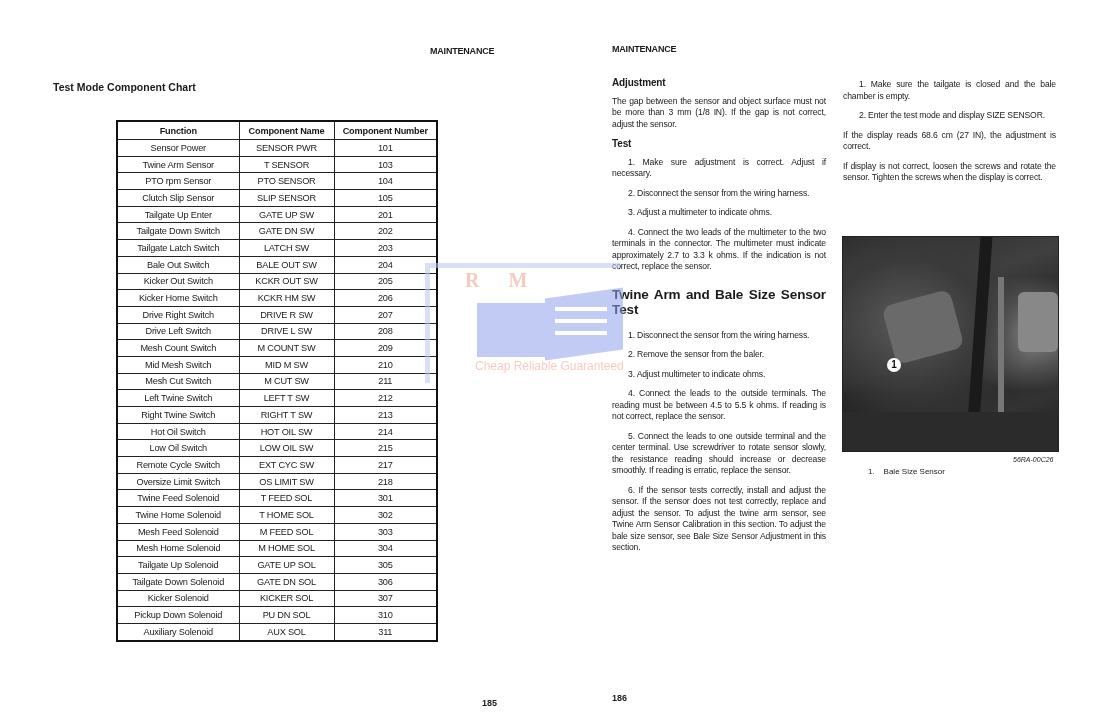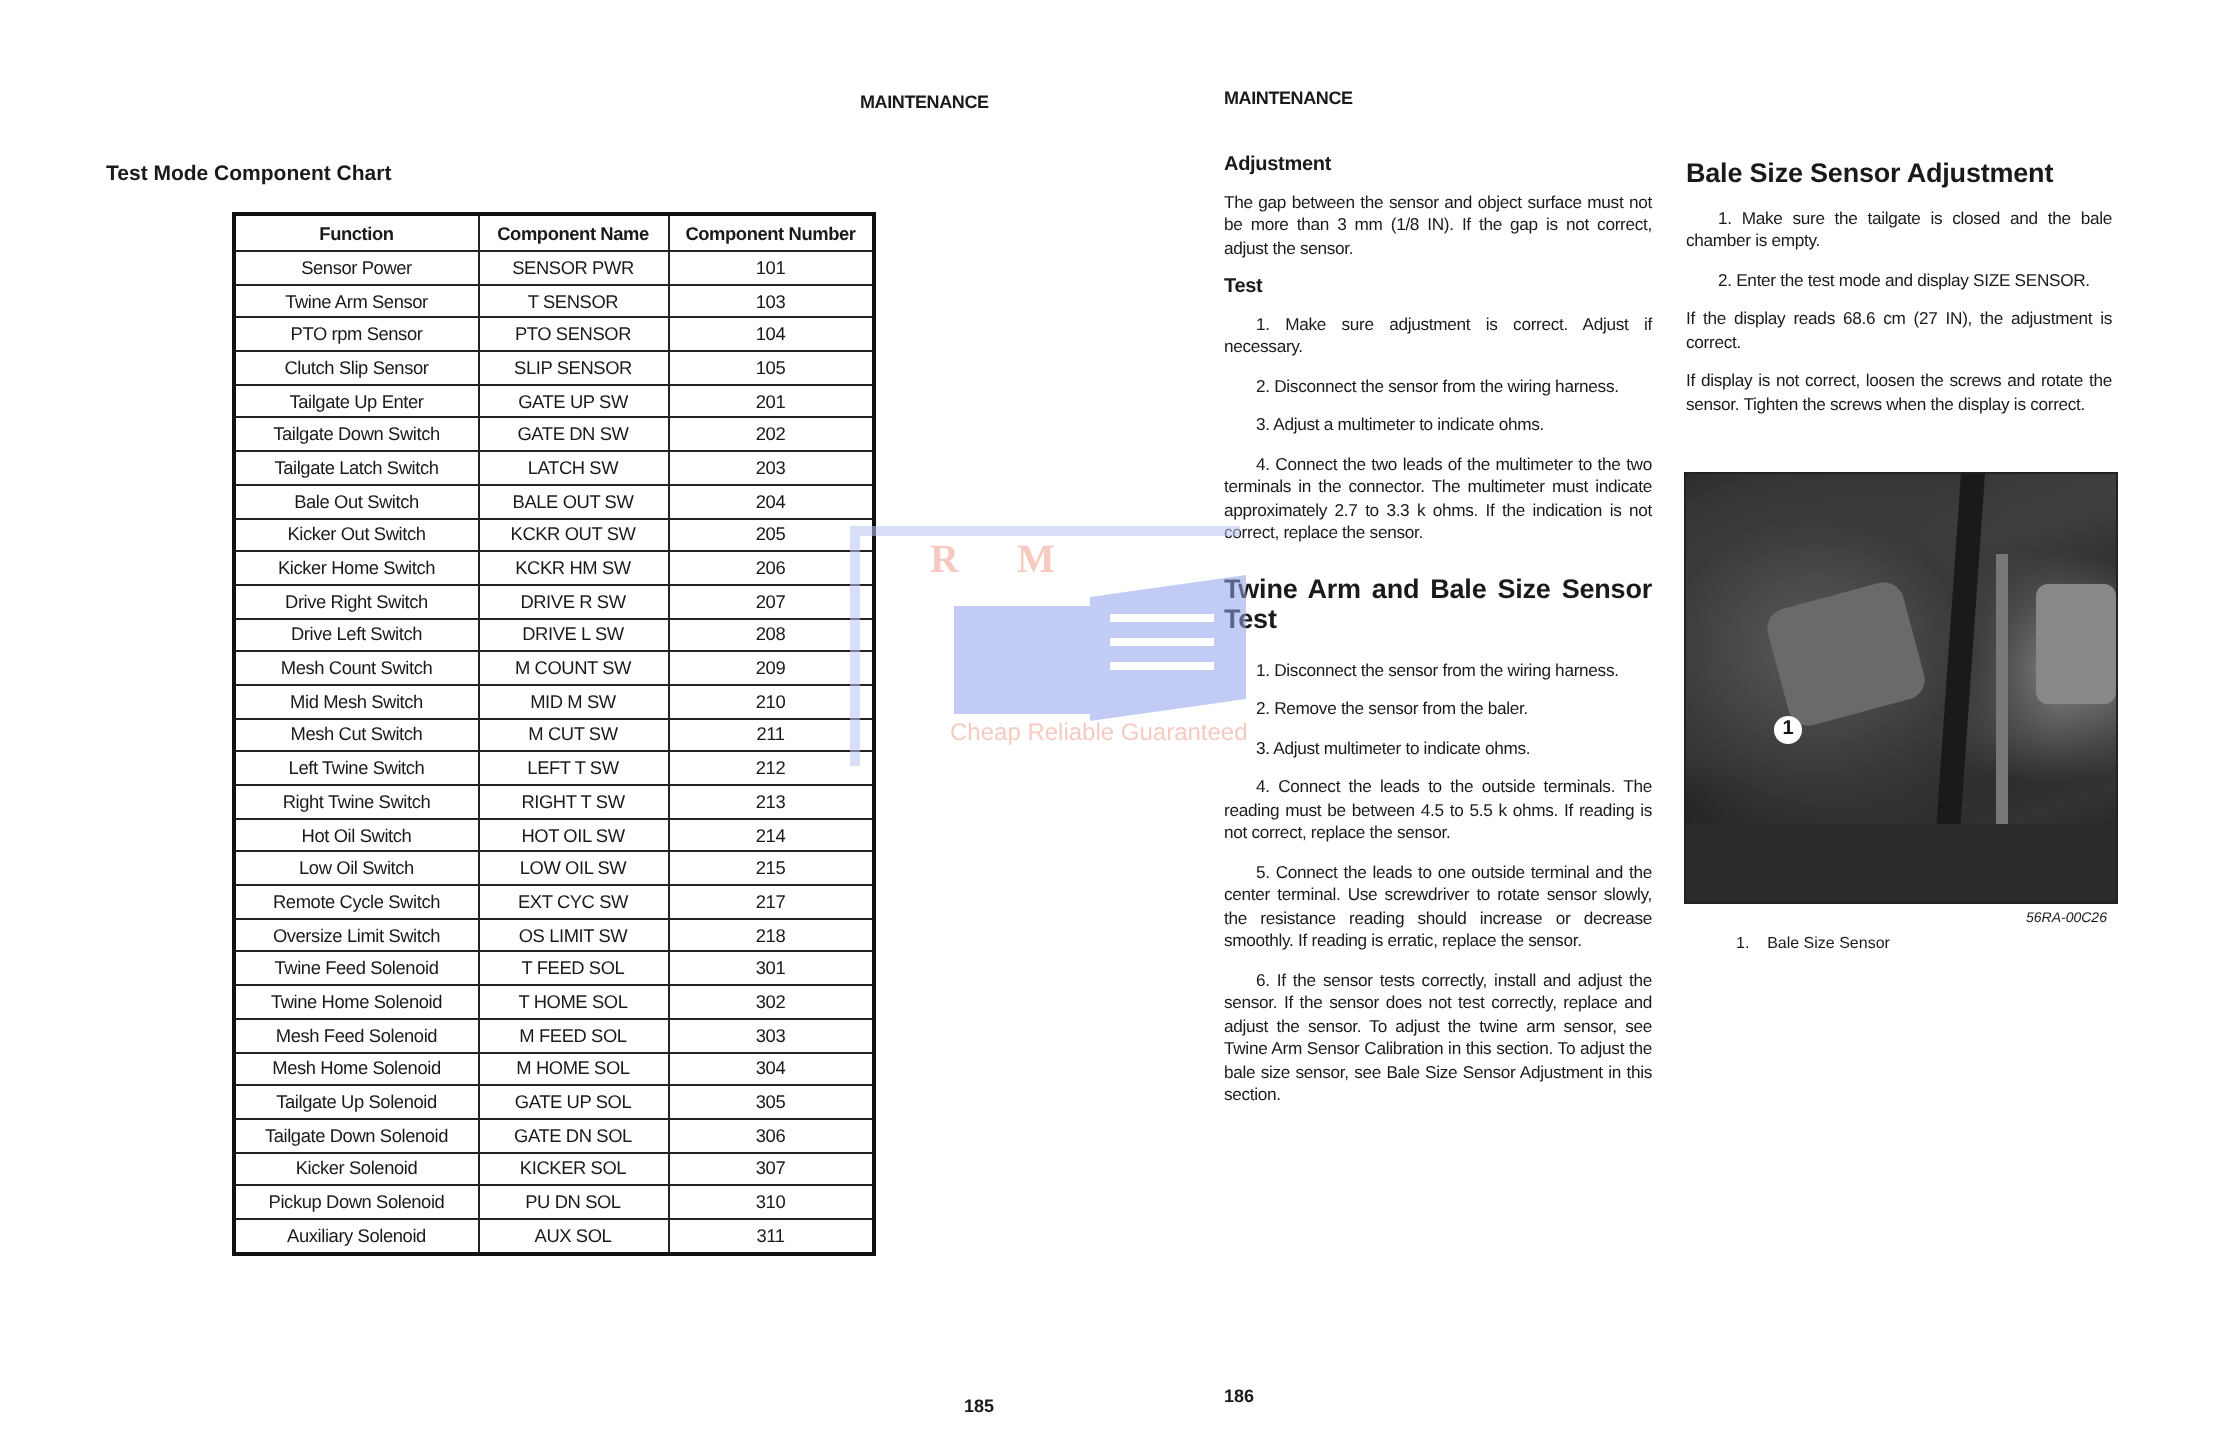--- a/index.html
+++ b/index.html
@@ -4,21 +4,21 @@
 <style>
   html, body { margin: 0; padding: 0; background: #ffffff; }
   body {
     width: 1112px; height: 726px; position: relative; overflow: hidden;
     font-family: "Liberation Sans", sans-serif; color: #1a1a1a;
   }
   .abs { position: absolute; }
   .running-head { font-weight: bold; font-size: 9px; letter-spacing: -0.2px; }
   .chart-title { font-weight: bold; font-size: 10.5px; }
   table.comp {
-    position: absolute; left: 116px; top: 106px; width: 320px;
+    position: absolute; left: 116px; top: 120px; width: 320px;
     border-collapse: collapse; border: 2px solid #111;
     font-size: 9.2px; table-layout: fixed;
   }
   table.comp th, table.comp td {
     border: 1px solid #222; text-align: center; padding: 0; height: 15.7px;
     white-space: nowrap; overflow: hidden; letter-spacing: -0.2px;
   }
   table.comp th { font-weight: bold; height: 17px; }
   table.comp col.c1 { width: 122px; }
   table.comp col.c2 { width: 95px; }
@@ -250,21 +250,20 @@
   <div class="h1" style="margin-bottom:12px;">Twine Arm and Bale Size Sensor Test</div>
   <p class="indent">1.  Disconnect the sensor from the wiring harness.</p>
   <p class="indent">2.  Remove the sensor from the baler.</p>
   <p class="indent">3.  Adjust multimeter to indicate ohms.</p>
   <p class="indent">4.  Connect the leads to the outside terminals. The reading must be between 4.5 to 5.5  k ohms. If reading is not correct, replace the sensor.</p>
   <p class="indent">5.  Connect the leads to one outside terminal and the center terminal. Use screwdriver to rotate sensor slowly, the resistance reading should increase or decrease smoothly. If reading is erratic, replace the sensor.</p>
   <p class="indent">6.  If the sensor tests correctly, install and adjust the sensor. If the sensor does not test correctly, replace and adjust the sensor. To adjust the twine arm sensor, see Twine Arm Sensor Calibration in this section. To adjust the bale size sensor, see Bale Size Sensor Adjustment in this section.</p>
 </div>
 
 <div class="abs col-text" style="left:843px; top:79px; width:213px;">
-  <div class="h1" style="margin-bottom:9px;">Bale Size Sensor Adjustment</div>
   <p class="indent">1.  Make sure the tailgate is closed and the bale chamber is empty.</p>
   <p class="indent">2.  Enter the test mode and display SIZE SENSOR.</p>
   <p>If the display reads 68.6 cm (27 IN), the adjustment is correct.</p>
   <p>If display is not correct, loosen the screws and rotate the sensor. Tighten the screws when the display is correct.</p>
 </div>
 
 <div class="photo">
   <div class="plate"></div>
   <div class="bar1"></div>
   <div class="pipe"></div>

